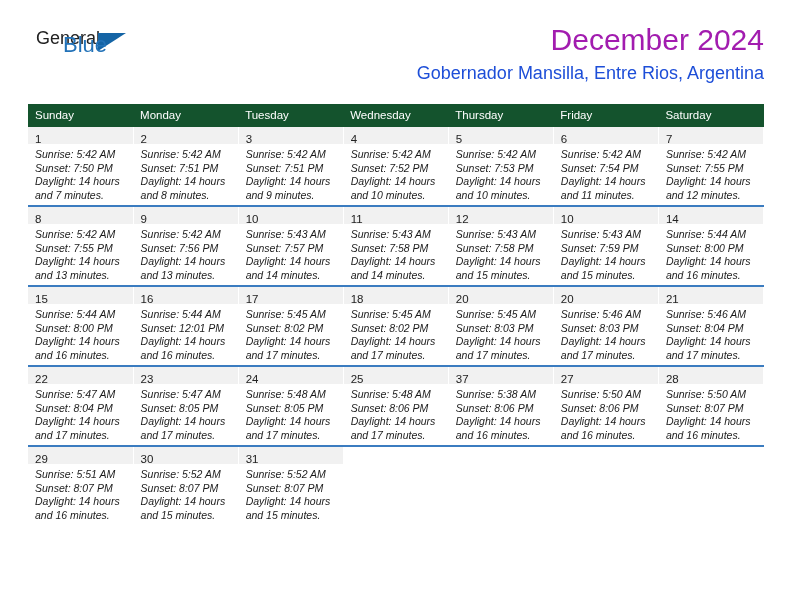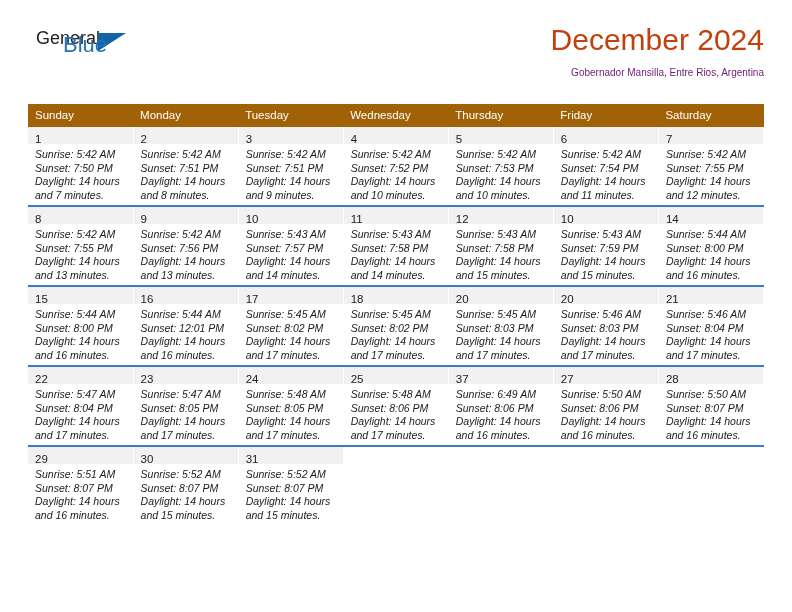--- a/index.html
+++ b/index.html
@@ -65,43 +65,43 @@
 
   .title-block {
     position: absolute;
     right: 0;
     top: -6px;
     text-align: right;
   }
   .month-title {
     font-size: 30px;
     font-weight: normal;
-    color: #c2410c;
+    color: #a21caf;
     line-height: 40px;
     white-space: nowrap;
   }
   .location {
     margin-top: 4px;
-    font-size: 10px;
-    color: #701a75;
+    font-size: 18px;
+    color: #1d4ed8;
     line-height: 18px;
     white-space: nowrap;
   }
 
   
   .calendar {
     position: absolute;
     left: 28px;
     top: 104px;
     width: 736px;
     border-collapse: collapse;
     table-layout: fixed;
   }
   .calendar th {
-    background: #a16207;
+    background: #14532d;
     color: #ffffff;
     font-size: 11.5px;
     font-weight: normal;
     text-align: left;
     padding: 5px 0 5px 7px;
     height: 12px;
     line-height: 13px;
     border: none;
   }
   .calendar td {
@@ -406,21 +406,21 @@
           <div class="cell-body">
             <div class="cell-line">Sunrise: 5:48 AM</div>
             <div class="cell-line">Sunset: 8:06 PM</div>
             <div class="cell-line">Daylight: 14 hours</div>
             <div class="cell-line">and 17 minutes.</div>
           </div>
         </td>
         <td>
           <div class="daynum-band"><span class="daynum">37</span></div>
           <div class="cell-body">
-            <div class="cell-line">Sunrise: 6:49 AM</div>
+            <div class="cell-line">Sunrise: 5:38 AM</div>
             <div class="cell-line">Sunset: 8:06 PM</div>
             <div class="cell-line">Daylight: 14 hours</div>
             <div class="cell-line">and 16 minutes.</div>
           </div>
         </td>
         <td>
           <div class="daynum-band"><span class="daynum">27</span></div>
           <div class="cell-body">
             <div class="cell-line">Sunrise: 5:50 AM</div>
             <div class="cell-line">Sunset: 8:06 PM</div>

